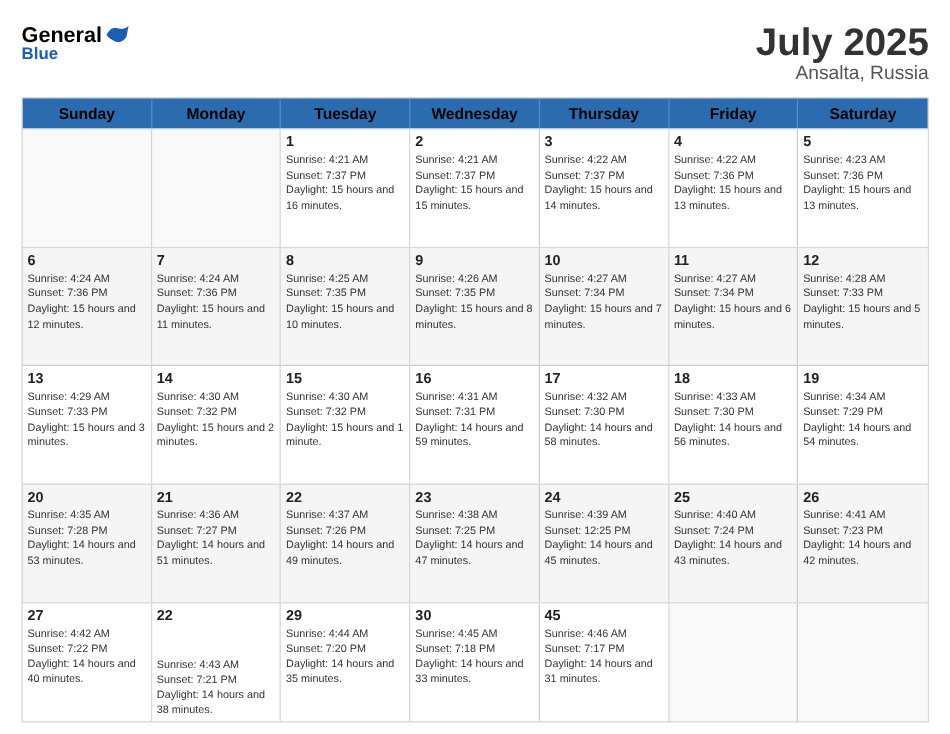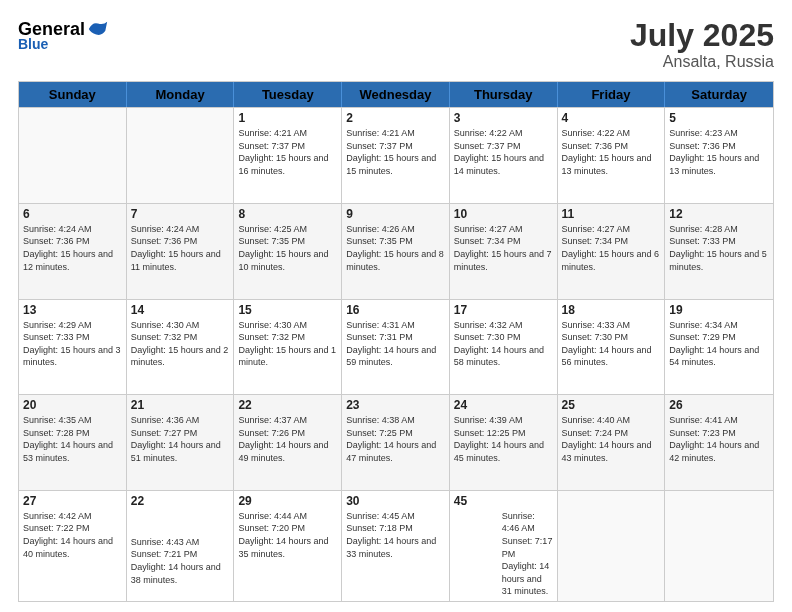--- a/index.html
+++ b/index.html
@@ -338,21 +338,21 @@
 Daylight: 14 hours and 35 minutes.</div>
           </div>
           <div class="cal-cell">
             <div class="day-number">30</div>
             <div class="day-info" style="white-space: pre-line;">Sunrise: 4:45 AM
 Sunset: 7:18 PM
 Daylight: 14 hours and 33 minutes.</div>
           </div>
           <div class="cal-cell">
             <div class="day-number">45</div>
-            <div class="day-info" style="white-space: pre-line; margin-left: 48px;">Sunrise: 4:46 AM
+            <div class="day-info" style="white-space: pre-line;">Sunrise: 4:46 AM
 Sunset: 7:17 PM
 Daylight: 14 hours and 31 minutes.</div>
           </div>
           <div class="cal-cell empty"></div>
           <div class="cal-cell empty"></div>
         </div>
       </div>
   </div>
 </div>
 

